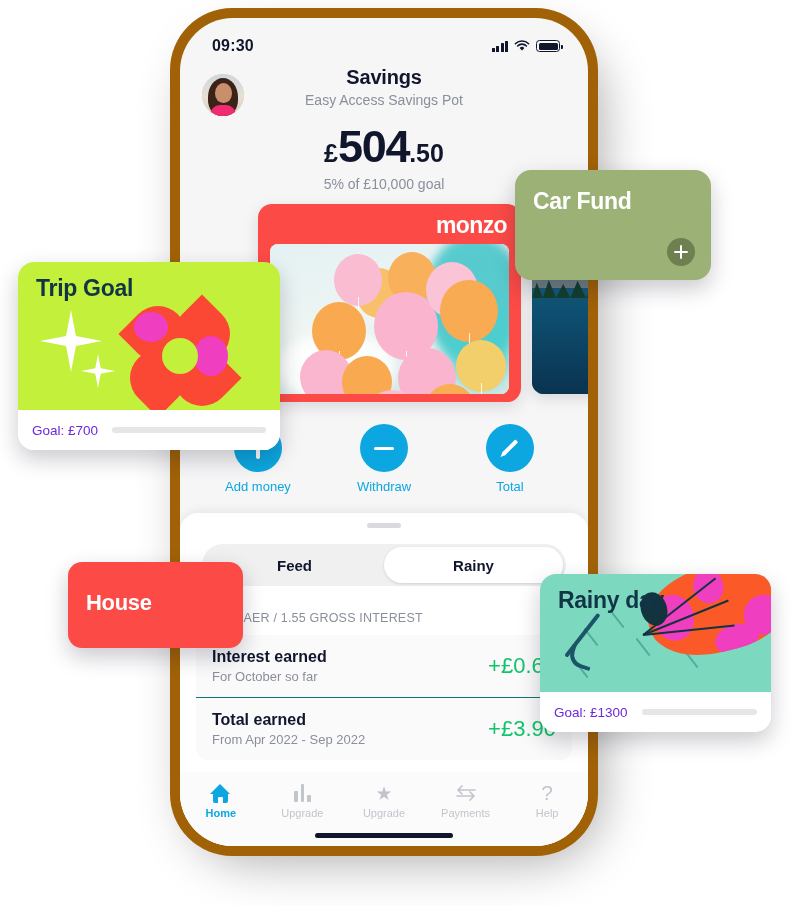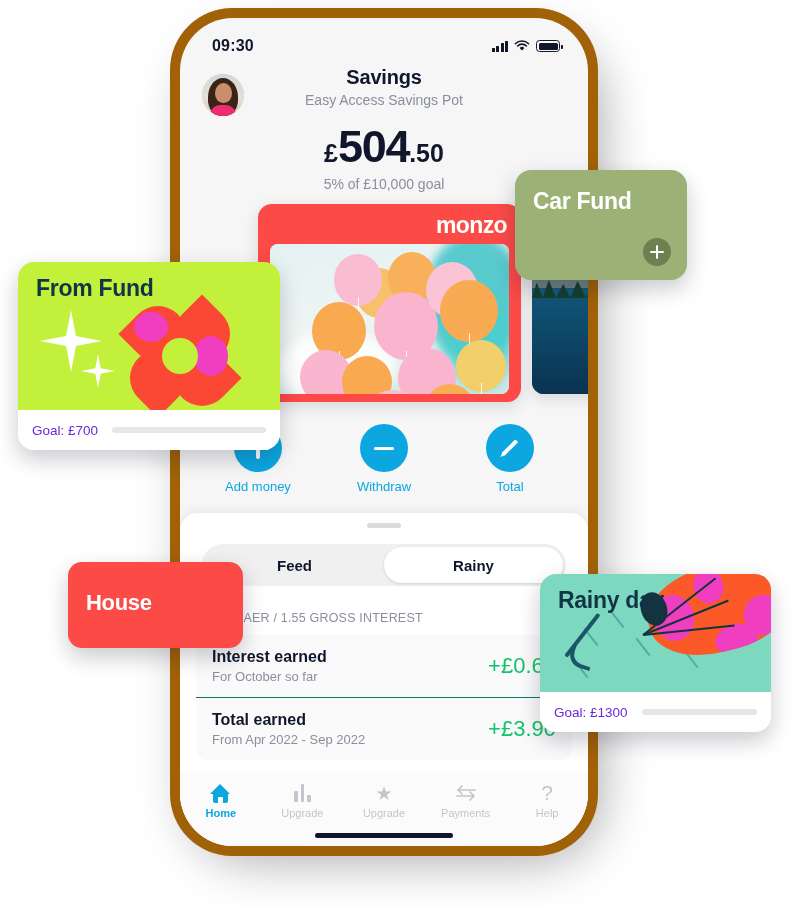--- a/index.html
+++ b/index.html
@@ -168,21 +168,21 @@
   .petal.p1{left:0;top:0;transform:rotate(45deg);}
   .petal.p2{right:0;top:0;transform:rotate(135deg);}
   .petal.p3{right:0;bottom:0;transform:rotate(225deg);}
   .petal.p4{left:0;bottom:0;transform:rotate(315deg);}
   .pk{position:absolute;border-radius:50%;background:#f03ec0;}
   .pk.k1{left:4px;top:6px;width:34px;height:30px;}
   .pk.k2{right:2px;top:30px;width:34px;height:40px;}
   .flower .hole{position:absolute;left:32px;top:32px;width:36px;height:36px;border-radius:50%;background:#c3f03a;}
 
   
-  #car{ left:515px; top:170px; width:172px; height:110px; background:#9cb175; }
+  #car{ left:515px; top:170px; width:196px; height:110px; background:#9cb175; }
   #car .fname{ color:#fff; top:18px; }
   #car .addbtn{ position:absolute; right:16px; bottom:14px; width:28px; height:28px; border-radius:50%; background:#6e7f50; }
   #car .addbtn i,#car .addbtn u{position:absolute;background:#fff;border-radius:1px;}
   #car .addbtn i{left:7px;top:13px;width:14px;height:2.4px;}
   #car .addbtn u{left:5.8px;top:7px;width:2.4px;height:14px;left:12.8px;}
 
   
   #house{ left:68px; top:562px; width:175px; height:86px; background:#fc4a47; border-radius:14px; }
   #house .fname{ color:#fff; top:28px; font-size:22px; }
 
@@ -387,21 +387,21 @@
       <span class="spark s2"></span>
       <span class="flower">
         <span class="petal p1"></span>
           <span class="petal p2"></span>
         <span class="petal p3"></span>
           <span class="petal p4"></span>
         <span class="pk k1"></span>
           <span class="pk k2"></span>
         <span class="hole"></span>
       </span>
-      <div class="fname">From Fund</div>
+      <div class="fname">Trip Goal</div>
     </div>
     <div class="foot">
       <span class="goal">Goal: £700</span>
       <span class="track"><span class="fill" id="trip-fill" style="width: 33%;"></span></span>
     </div>
   </div>
 
   <div class="float" id="car">
     <div class="fname">Car Fund</div>
     <div class="addbtn">

